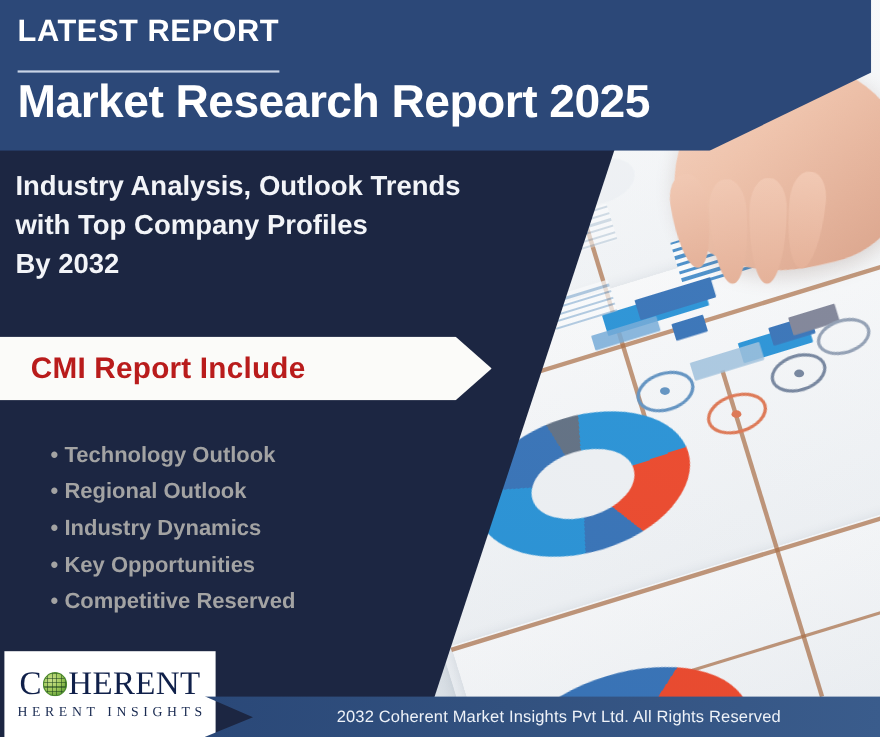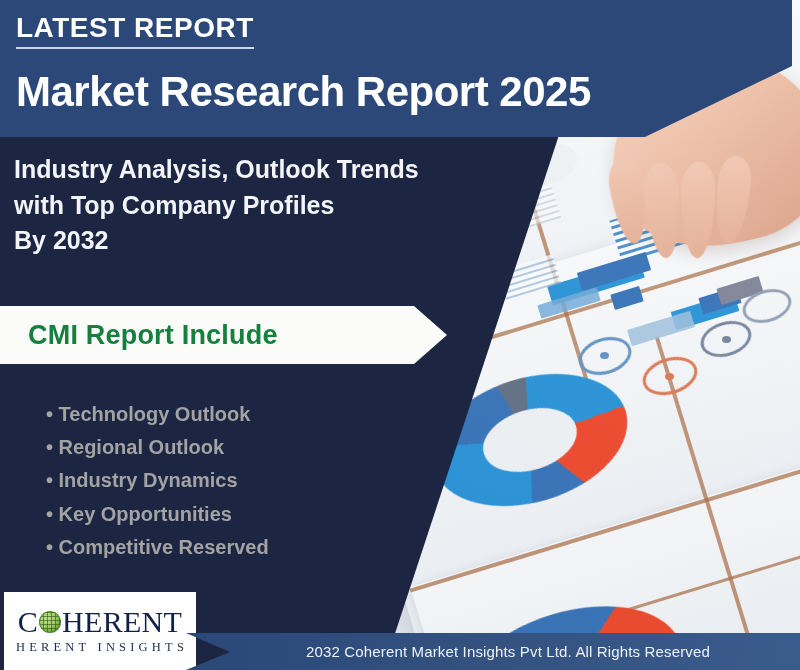--- a/index.html
+++ b/index.html
@@ -85,42 +85,42 @@
     position:absolute;left:0;top:0;width:800px;height:150px;
     background:#2c4878;
     clip-path:polygon(0 0, 792px 0, 792px 66px, 645px 137px, 560px 137px, 0 137px);
   }
 
   
   .latest{
     position:absolute;left:16px;top:14px;color:#ffffff;
     font-weight:bold;letter-spacing:.5px;
     font-variant:small-caps;font-size:28px;line-height:1;
-    padding-bottom:5px;border-bottom:2px solid #c9d4e6;
+    padding-bottom:22px;border-bottom:2px solid #c9d4e6;
   }
   .title{
     position:absolute;left:16px;top:70px;width:660px;
     color:#ffffff;font-weight:bold;font-size:42px;line-height:1.05;
     letter-spacing:-.5px;
   }
   .subtitle{
     position:absolute;left:14px;top:152px;width:530px;
     color:#f2f4f8;font-weight:bold;font-size:25px;line-height:1.42;
   }
   .subtitle div{white-space:nowrap;}
 
   
   .cmi-arrow{
     position:absolute;left:0;top:306px;width:448px;height:58px;
     background:#fbfbf9;
     clip-path:polygon(0 0, 414px 0, 447px 29px, 414px 58px, 0 58px);
     display:flex;align-items:center;
   }
   .cmi-arrow span{
-    color:#15803d;font-weight:bold;font-size:27px;margin-left:28px;letter-spacing:.2px;
+    color:#b91c1c;font-weight:bold;font-size:27px;margin-left:28px;letter-spacing:.2px;
   }
 
   
   .bullets{position:absolute;left:6px;top:382px;width:400px;}
   .bullets li{
     list-style:none;color:#a3a3a3;font-weight:bold;font-size:20px;
     line-height:1.66;white-space:nowrap;
   }
   .bullets li::before{content:"• ";}
 

